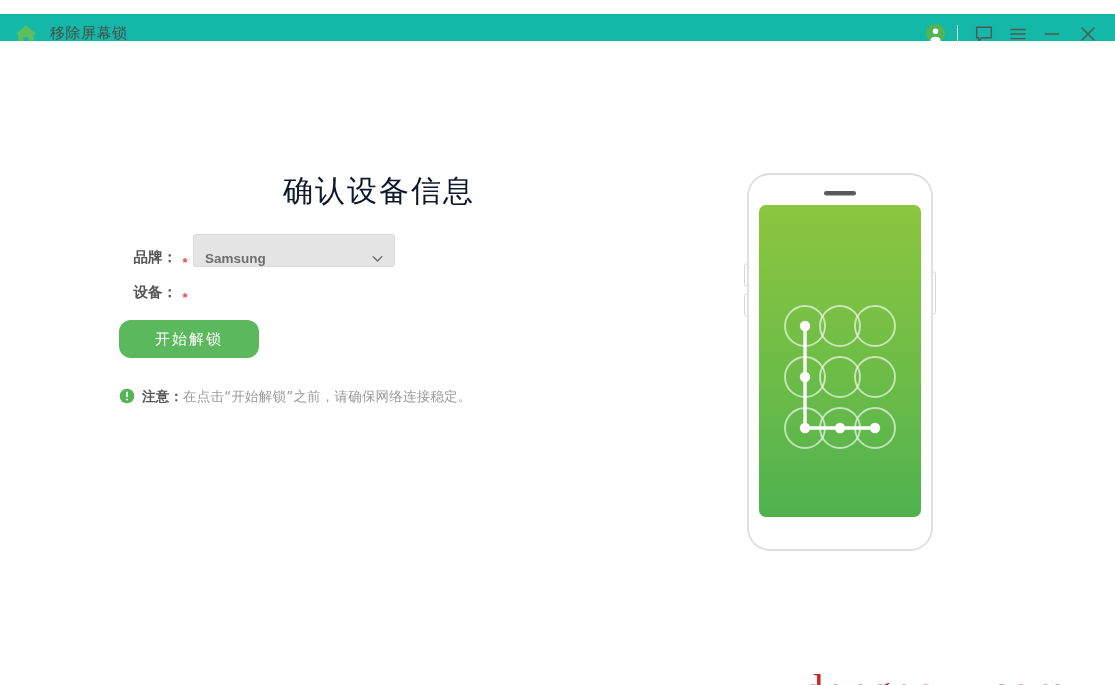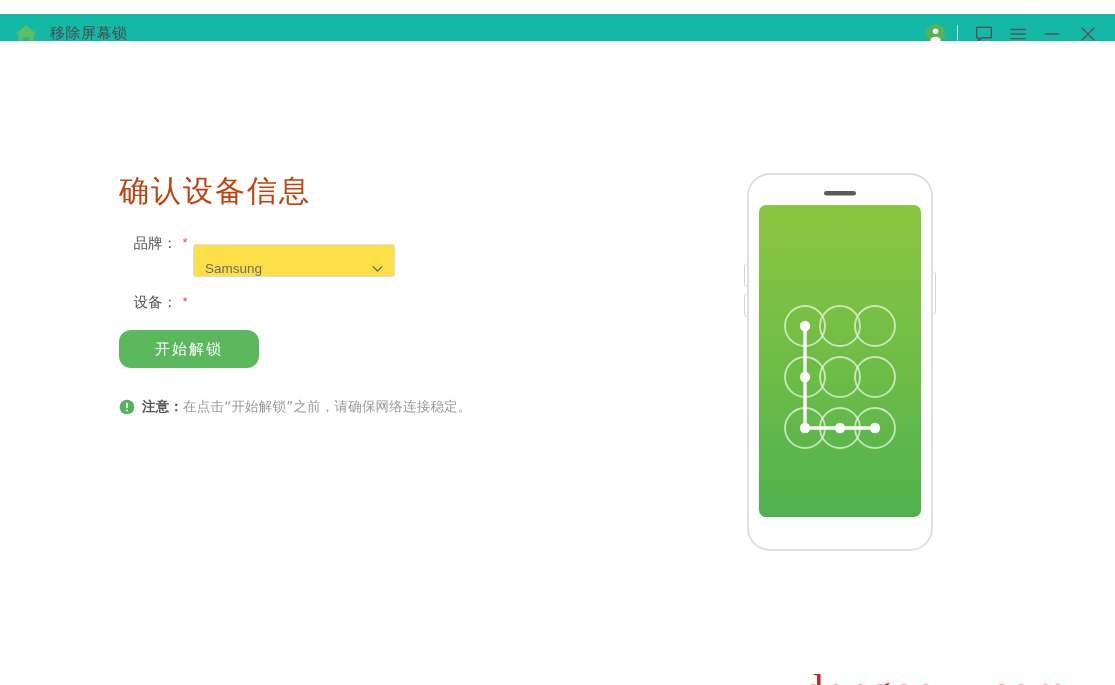--- a/index.html
+++ b/index.html
@@ -71,38 +71,40 @@
   }
 
   .panel-left {
     position: absolute;
     left: 119px;
     top: 130px;
     width: 520px;
   }
   .page-title {
     font-size: 30px;
-    color: #c2410c;
+    color: #0f172a;
     font-weight: normal;
     margin: 0 0 22px 0;
     letter-spacing: 2px;
     font-family: Liberation Serif, serif;
+    text-align: center;
   }
   .page-subtitle {
     font-size: 14.5px;
     color: #8a8a8a;
     margin: 0 0 34px 0;
     letter-spacing: 0.4px;
     font-family: "DejaVu Sans", "Liberation Sans", sans-serif;
   }
 
   .form-row {
     display: flex;
-    align-items: flex-start;
+    align-items: flex-end;
     margin-bottom: 16px;
+    font-weight: bold;
   }
   .form-label {
     font-size: 14.5px;
     color: #555555;
     width: 58px;
     text-align: right;
     font-family: "DejaVu Sans", "Liberation Sans", sans-serif;
   }
   .req-star {
     color: #e04b4b;
@@ -111,28 +113,27 @@
     text-align: center;
     line-height: 1;
     position: relative;
     top: 2px;
   }
   .select-box {
     width: 202px;
     height: 33px;
     border: 1px solid #dcdcdc;
     border-radius: 3px;
-    background: #fde047;
+    background: #e5e5e5;
     display: flex;
     align-items: center;
     justify-content: space-between;
     padding: 16px 9px 0 11px;
     box-sizing: border-box;
     cursor: pointer;
-    margin-top: 10px;
   }
   .select-value {
     font-size: 13.5px;
     color: #6d6d6d;
     font-family: "Liberation Sans", sans-serif;
   }
 
   .primary-button {
     margin-top: 18px;
     margin-left: 0px;
@@ -146,21 +147,20 @@
     letter-spacing: 2px;
     cursor: pointer;
     font-family: "DejaVu Sans", "Liberation Sans", sans-serif;
     display: flex;
     align-items: center;
     justify-content: center;
   }
 
   .note-row {
     display: flex;
-    align-items: center;
     margin-top: 30px;
   }
   .note-icon {
     width: 16px; height: 16px;
     flex: 0 0 auto;
     margin-right: 7px;
   }
   .note-text {
     font-size: 13.5px;
     color: #9a9a9a;

